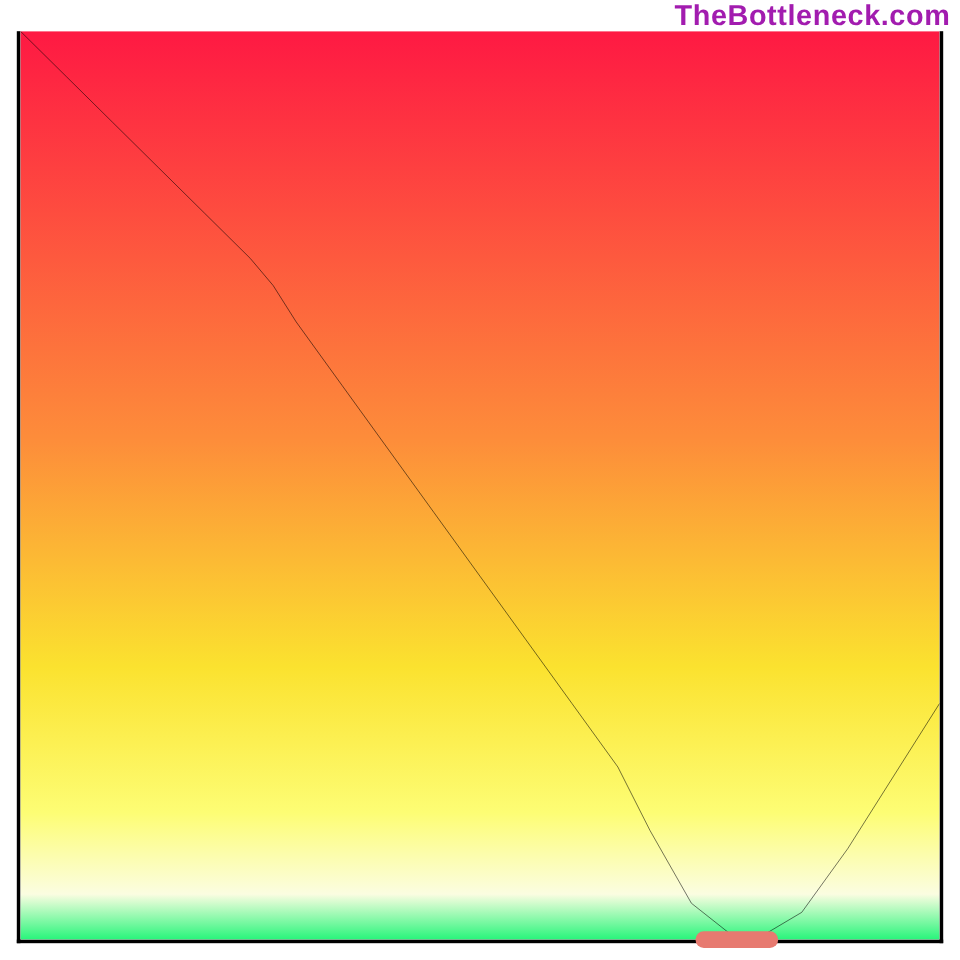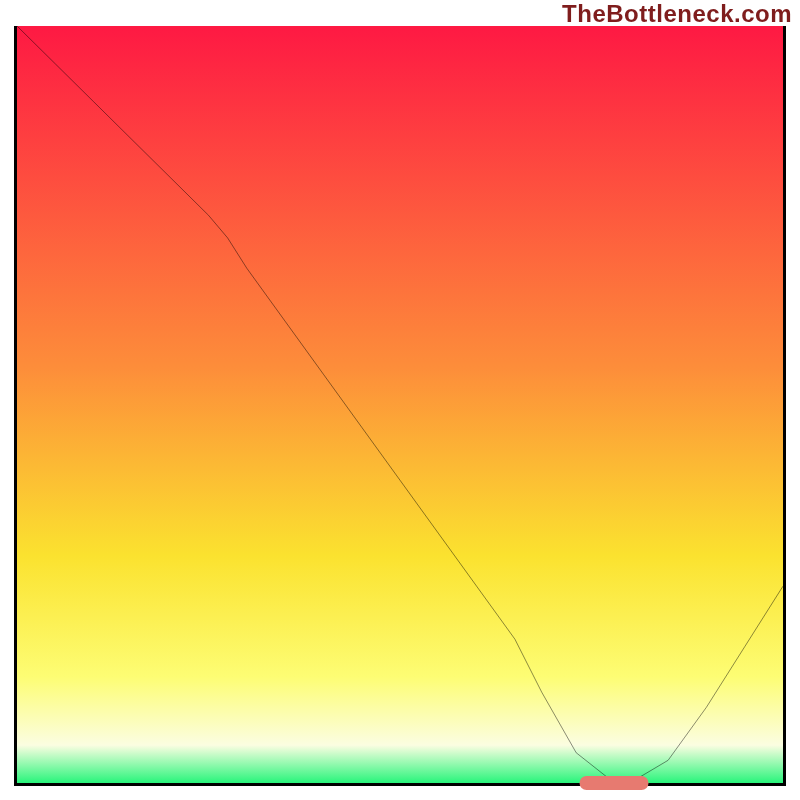--- a/index.html
+++ b/index.html
@@ -15,21 +15,21 @@
     width: 800px;
     height: 800px;
     background: #ffffff;
   }
   .watermark {
     position: absolute;
     top: 0;
     right: 8px;
     font-size: 24px;
     font-weight: bold;
-    color: #7f1d1d;
+    color: #a21caf;
     letter-spacing: 0.5px;
   }
   .plot-area {
     position: absolute;
     left: 14px;
     top: 26px;
     width: 772px;
     height: 760px;
     box-sizing: border-box;
     border-left: 3px solid #000;

